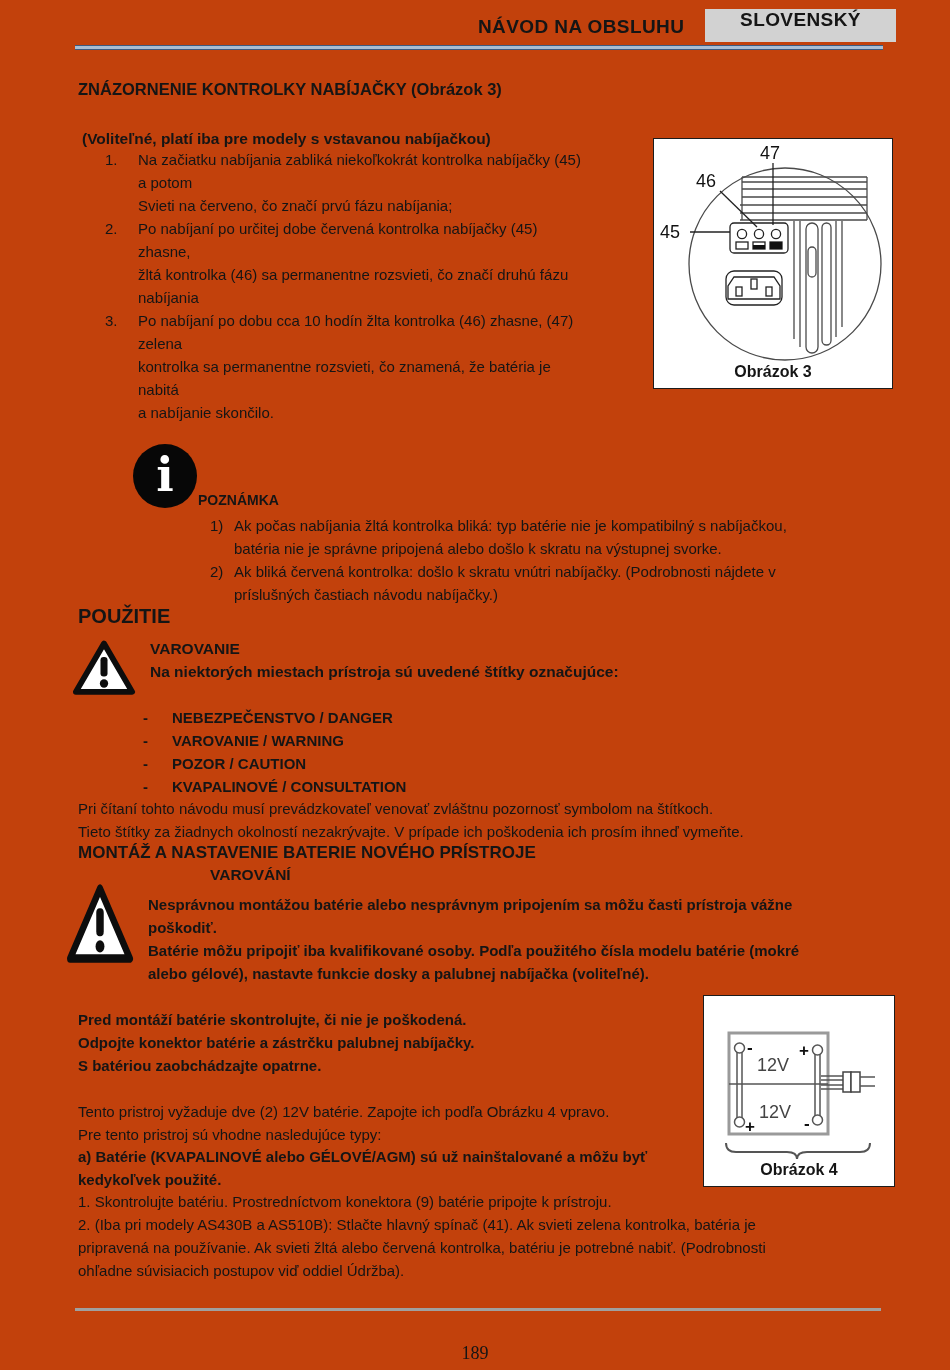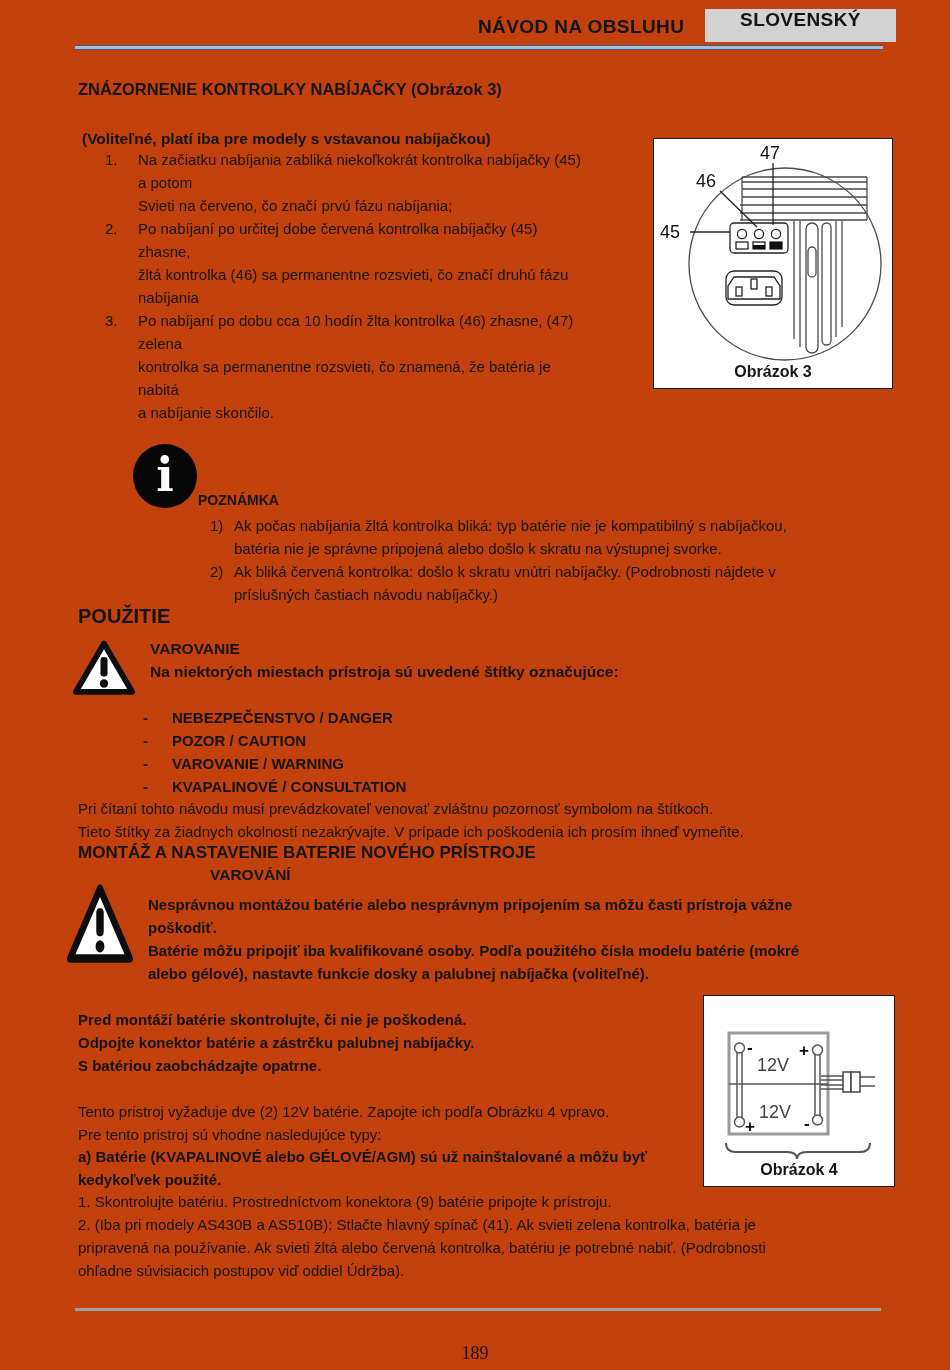--- a/index.html
+++ b/index.html
@@ -185,24 +185,24 @@
     <circle cx="50" cy="69" r="6.5" fill="#0d0d0d"></circle>
   </svg>
   <div class="abs warn1-title">VAROVANIE</div>
   <div class="abs warn1-intro">Na niektorých miestach prístroja sú uvedené štítky označujúce:</div>
 
   <div class="abs dash-list body-txt">
     <div class="dash-row">
         <span>NEBEZPEČENSTVO / DANGER</span>
       </div>
     <div class="dash-row">
+        <span>VAROVANIE / WARNING</span>
+      </div>
+    <div class="dash-row">
         <span>POZOR / CAUTION</span>
-      </div>
-    <div class="dash-row">
-        <span>VAROVANIE / WARNING</span>
       </div>
     <div class="dash-row">
         <span>KVAPALINOVÉ / CONSULTATION</span>
       </div>
   </div>
 
   <div class="abs para1 body-txt">Pri čítaní tohto návodu musí prevádzkovateľ venovať zvláštnu pozornosť symbolom na štítkoch.</div>
   <div class="abs asm-h">MONTÁŽ A NASTAVENIE BATERIE NOVÉHO PRÍSTROJE</div>
 
   <div class="abs para2 body-txt">Tieto štítky za žiadnych okolností nezakrývajte. V prípade ich poškodenia ich prosím ihneď vymeňte.</div>

